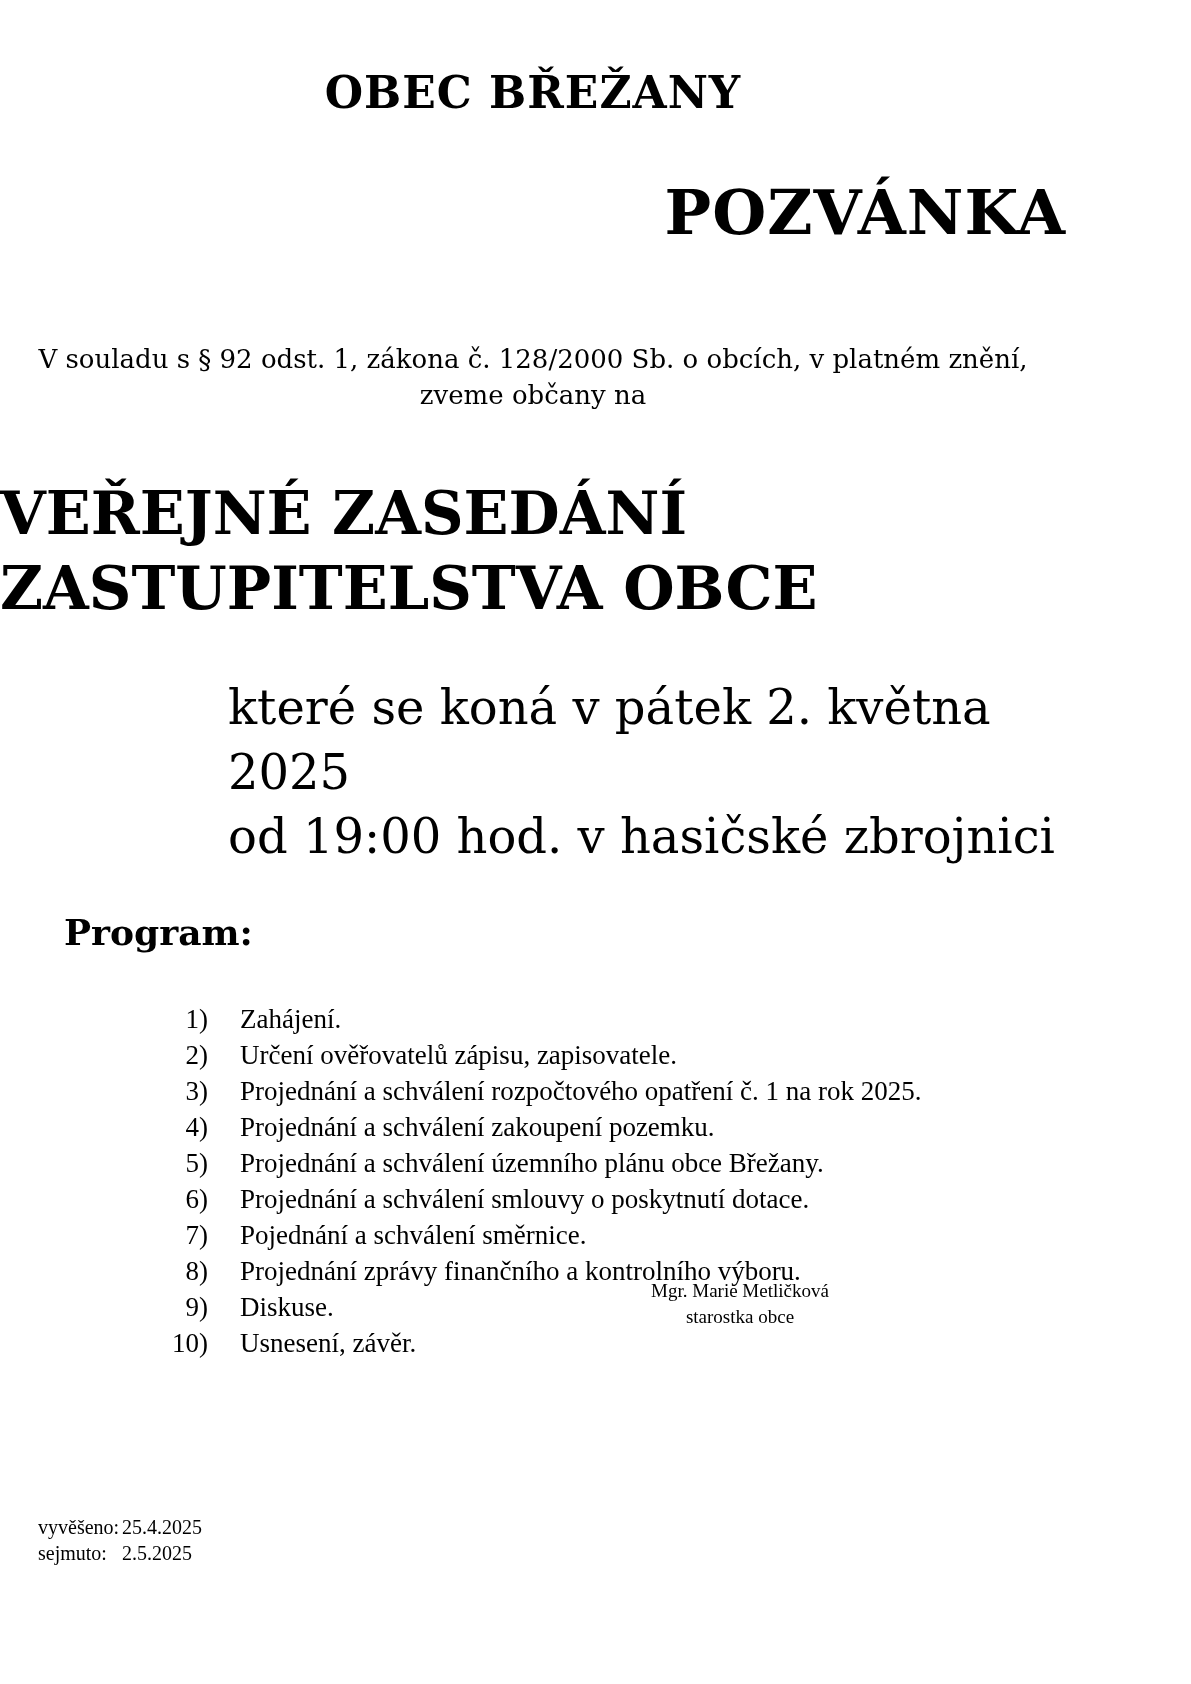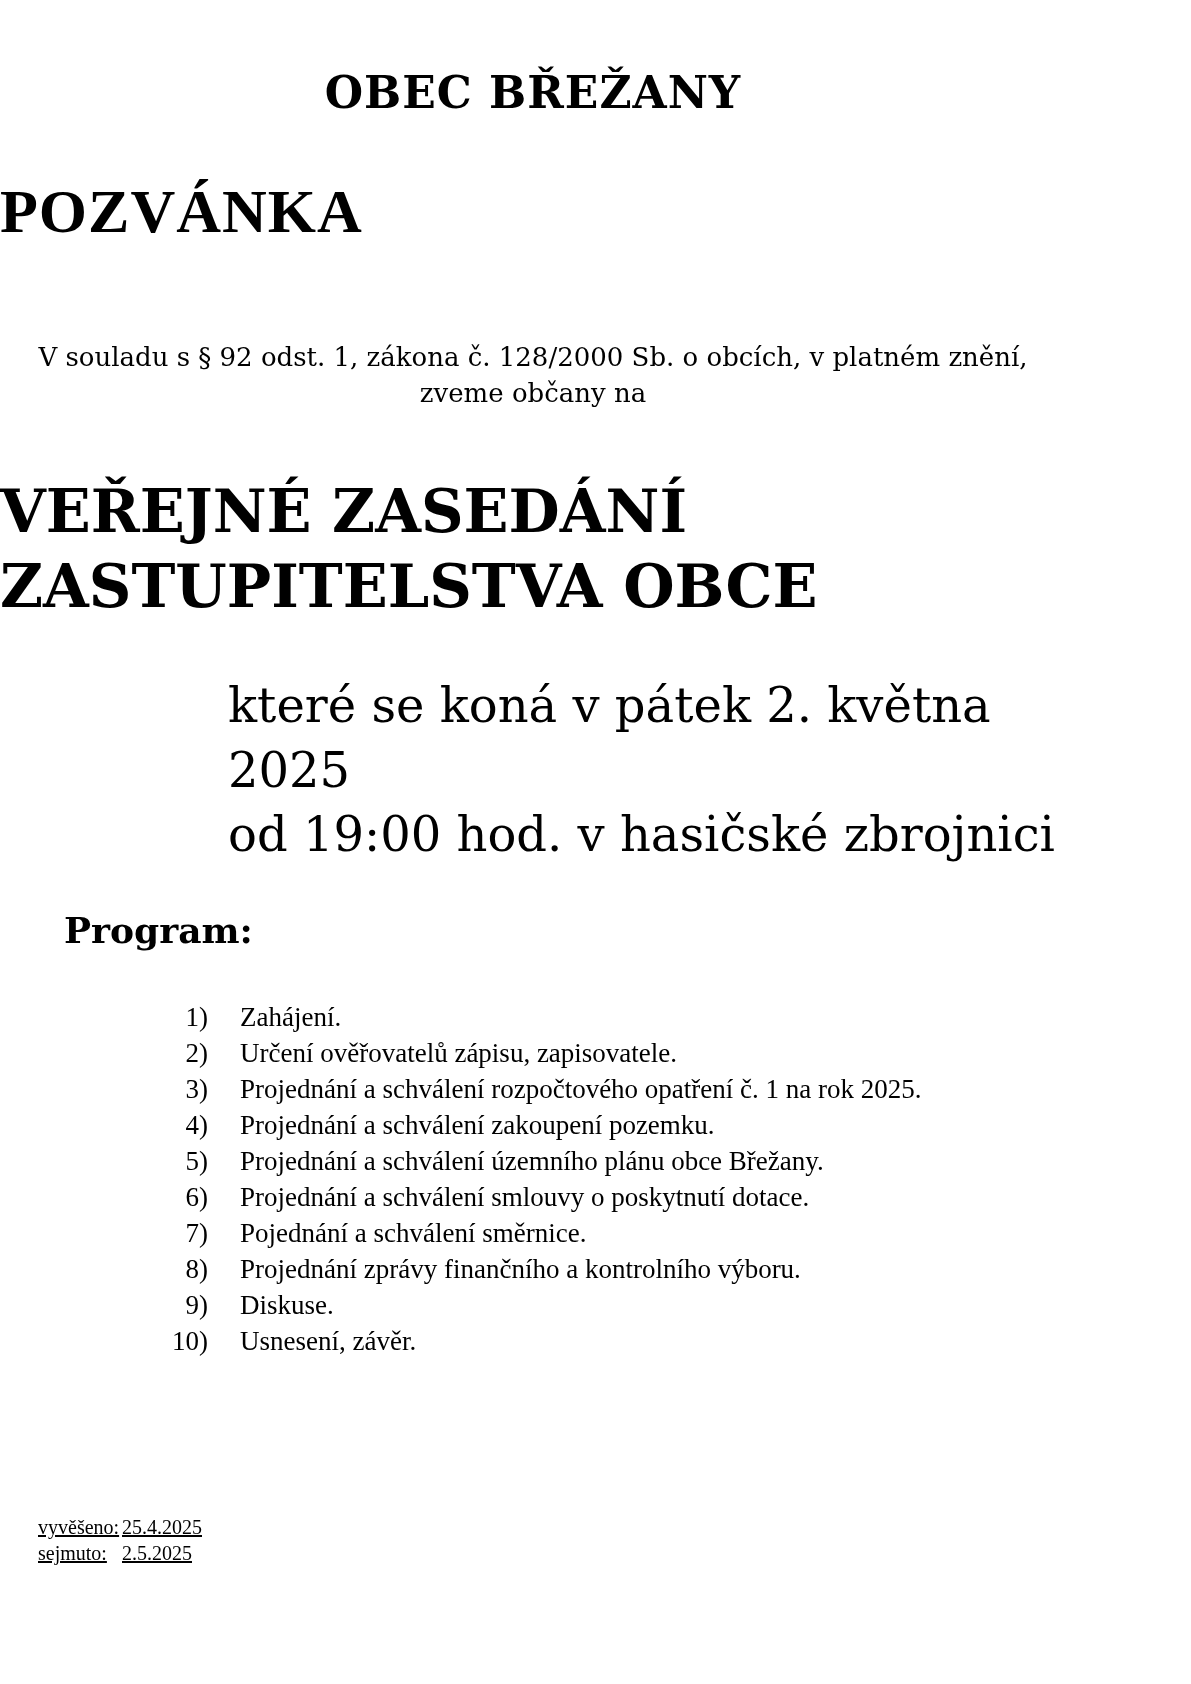--- a/index.html
+++ b/index.html
@@ -18,26 +18,25 @@
     padding-top: 67px;
     font-family: "DejaVu Serif", serif;
   }
   .municipality {
     text-align: center;
     font-size: 44px;
     font-weight: bold;
     letter-spacing: 1px;
   }
   .invite-title {
-    text-align: left;
+    text-align: right;
     font-size: 62px;
     font-weight: bold;
     margin-top: 58px;
     letter-spacing: 1px;
-    font-family: Liberation Serif, serif;
   }
   .intro {
     text-align: center;
     font-size: 26px;
     margin-top: 92px;
     line-height: 1.4;
   }
   .meeting-title {
     text-align: left;
     font-size: 59px;
@@ -86,21 +85,21 @@
     line-height: 1.35;
   }
   .footer {
     position: absolute;
     left: 38px;
     top: 1514px;
     font-family: "Liberation Serif", serif;
     font-size: 20px;
     line-height: 1.3;
   }
-  .footer-row { display: flex; text-decoration: underline; }
+  .footer-row { display: flex; }
   .footer-label { width: 82px; flex: 0 0 auto; }
   .footer-date { margin-left: 2px; }
 </style>
 </head>
 <body>
 
 <div class="doc">
 
   <div class="municipality">OBEC BŘEŽANY</div>
 
@@ -159,20 +158,24 @@
     <div class="program-row">
       <span class="program-num">9)</span>
       <span class="program-text">Diskuse.</span>
     </div>
     <div class="program-row">
       <span class="program-num">10)</span>
       <span class="program-text">Usnesení, závěr.</span>
     </div>
   </div>
 
+  <div class="signature">
+    <div>Mgr. Marie Metličková</div>
+    <div>starostka obce</div>
+  </div>
 
   <div class="footer">
     <div class="footer-row">
       <span class="footer-label">vyvěšeno:</span>
       <span class="footer-date">25.4.2025</span>
     </div>
     <div class="footer-row">
       <span class="footer-label">sejmuto:</span>
       <span class="footer-date">2.5.2025</span>
     </div>

